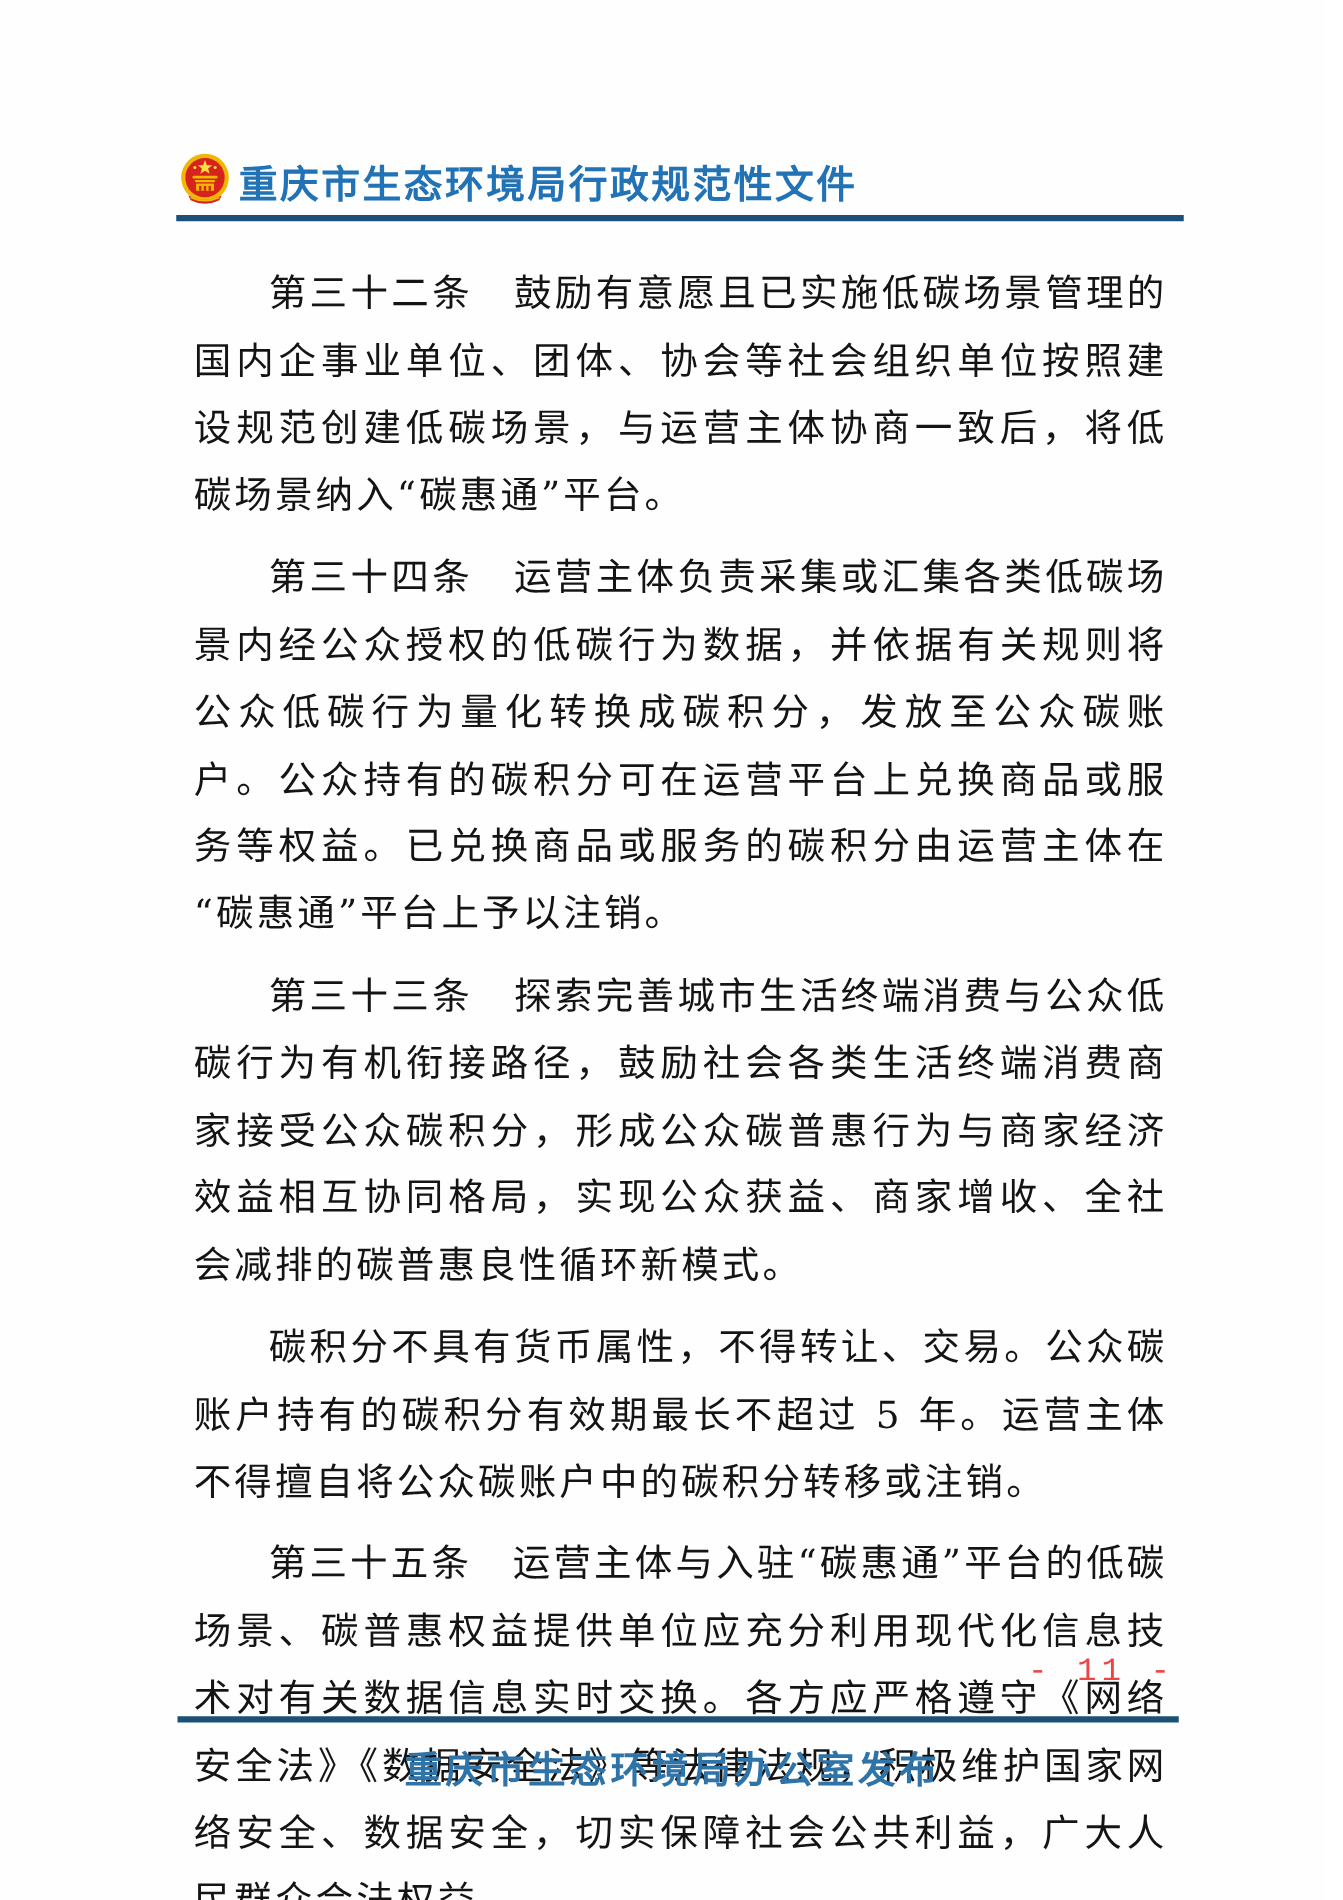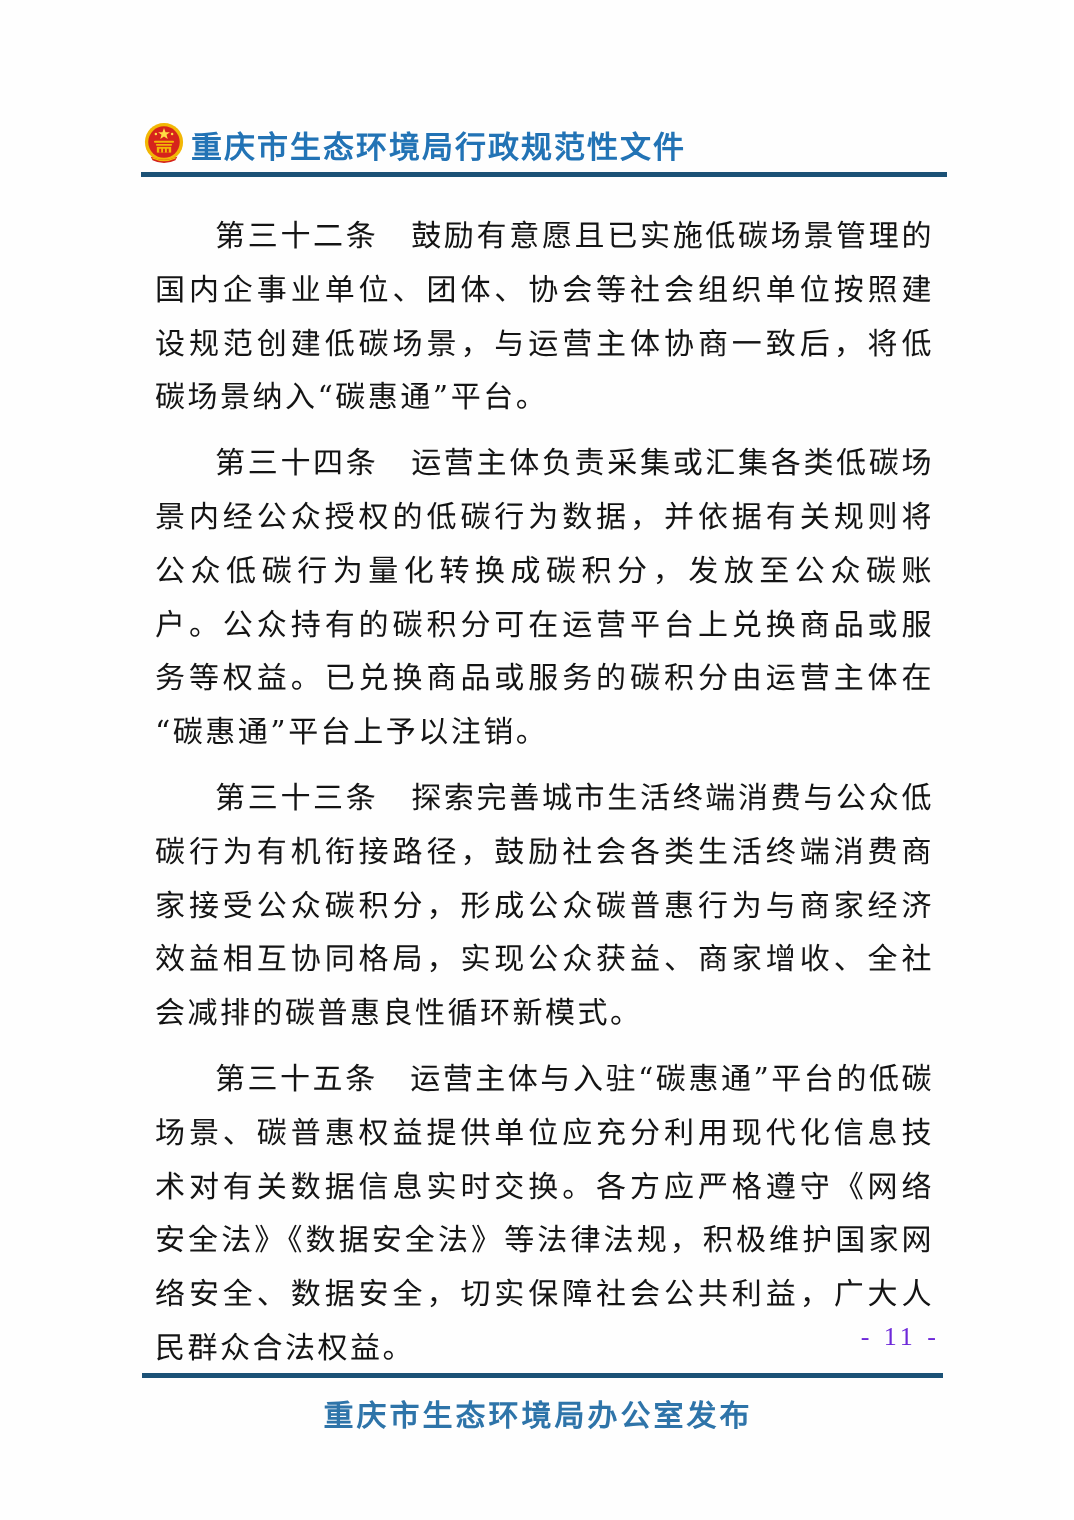--- a/index.html
+++ b/index.html
@@ -69,22 +69,22 @@
     color: #141414;
   }
 
   
   .page-number {
     position: absolute;
     top: 1322px;
     right: 120px;
     font-size: 26px;
     letter-spacing: 4px;
-    color: #6d28d9;
-    font-family: Liberation Serif, serif;
+    color: #ef4444;
+    font-family: Liberation Mono, monospace;
     margin-left: 12px;
   }
 
   
   .footer-rule {
     position: absolute;
     left: 142px;
     top: 1373px;
     width: 801px;
     height: 5px;
@@ -138,20 +138,21 @@
       </svg>
     </span>
     <span class="header-title">重庆市生态环境局行政规范性文件</span>
   </div>
   <div class="header-rule"></div>
 
   <div class="content">
     <p>第三十二条　鼓励有意愿且已实施低碳场景管理的国内企事业单位、团体、协会等社会组织单位按照建设规范创建低碳场景，与运营主体协商一致后，将低碳场景纳入“碳惠通”平台。</p>
     <p>第三十四条　运营主体负责采集或汇集各类低碳场景内经公众授权的低碳行为数据，并依据有关规则将公众低碳行为量化转换成碳积分，发放至公众碳账户。公众持有的碳积分可在运营平台上兑换商品或服务等权益。已兑换商品或服务的碳积分由运营主体在“碳惠通”平台上予以注销。</p>
     <p>第三十三条　探索完善城市生活终端消费与公众低碳行为有机衔接路径，鼓励社会各类生活终端消费商家接受公众碳积分，形成公众碳普惠行为与商家经济效益相互协同格局，实现公众获益、商家增收、全社会减排的碳普惠良性循环新模式。</p>
+    <p>碳积分不具有货币属性，不得转让、交易。公众碳账户持有的碳积分有效期最长不超过 5 年。运营主体不得擅自将公众碳账户中的碳积分转移或注销。</p>
     <p>第三十五条　运营主体与入驻“碳惠通”平台的低碳场景、碳普惠权益提供单位应充分利用现代化信息技术对有关数据信息实时交换。各方应严格遵守《网络安全法》《数据安全法》等法律法规，积极维护国家网络安全、数据安全，切实保障社会公共利益，广大人民群众合法权益。</p>
   </div>
 
   <div class="page-number">- 11 -</div>
 
   <div class="footer-rule"></div>
   <div class="footer">
     <span class="footer-publisher">重庆市生态环境局办公室发布</span>
   </div>
 

